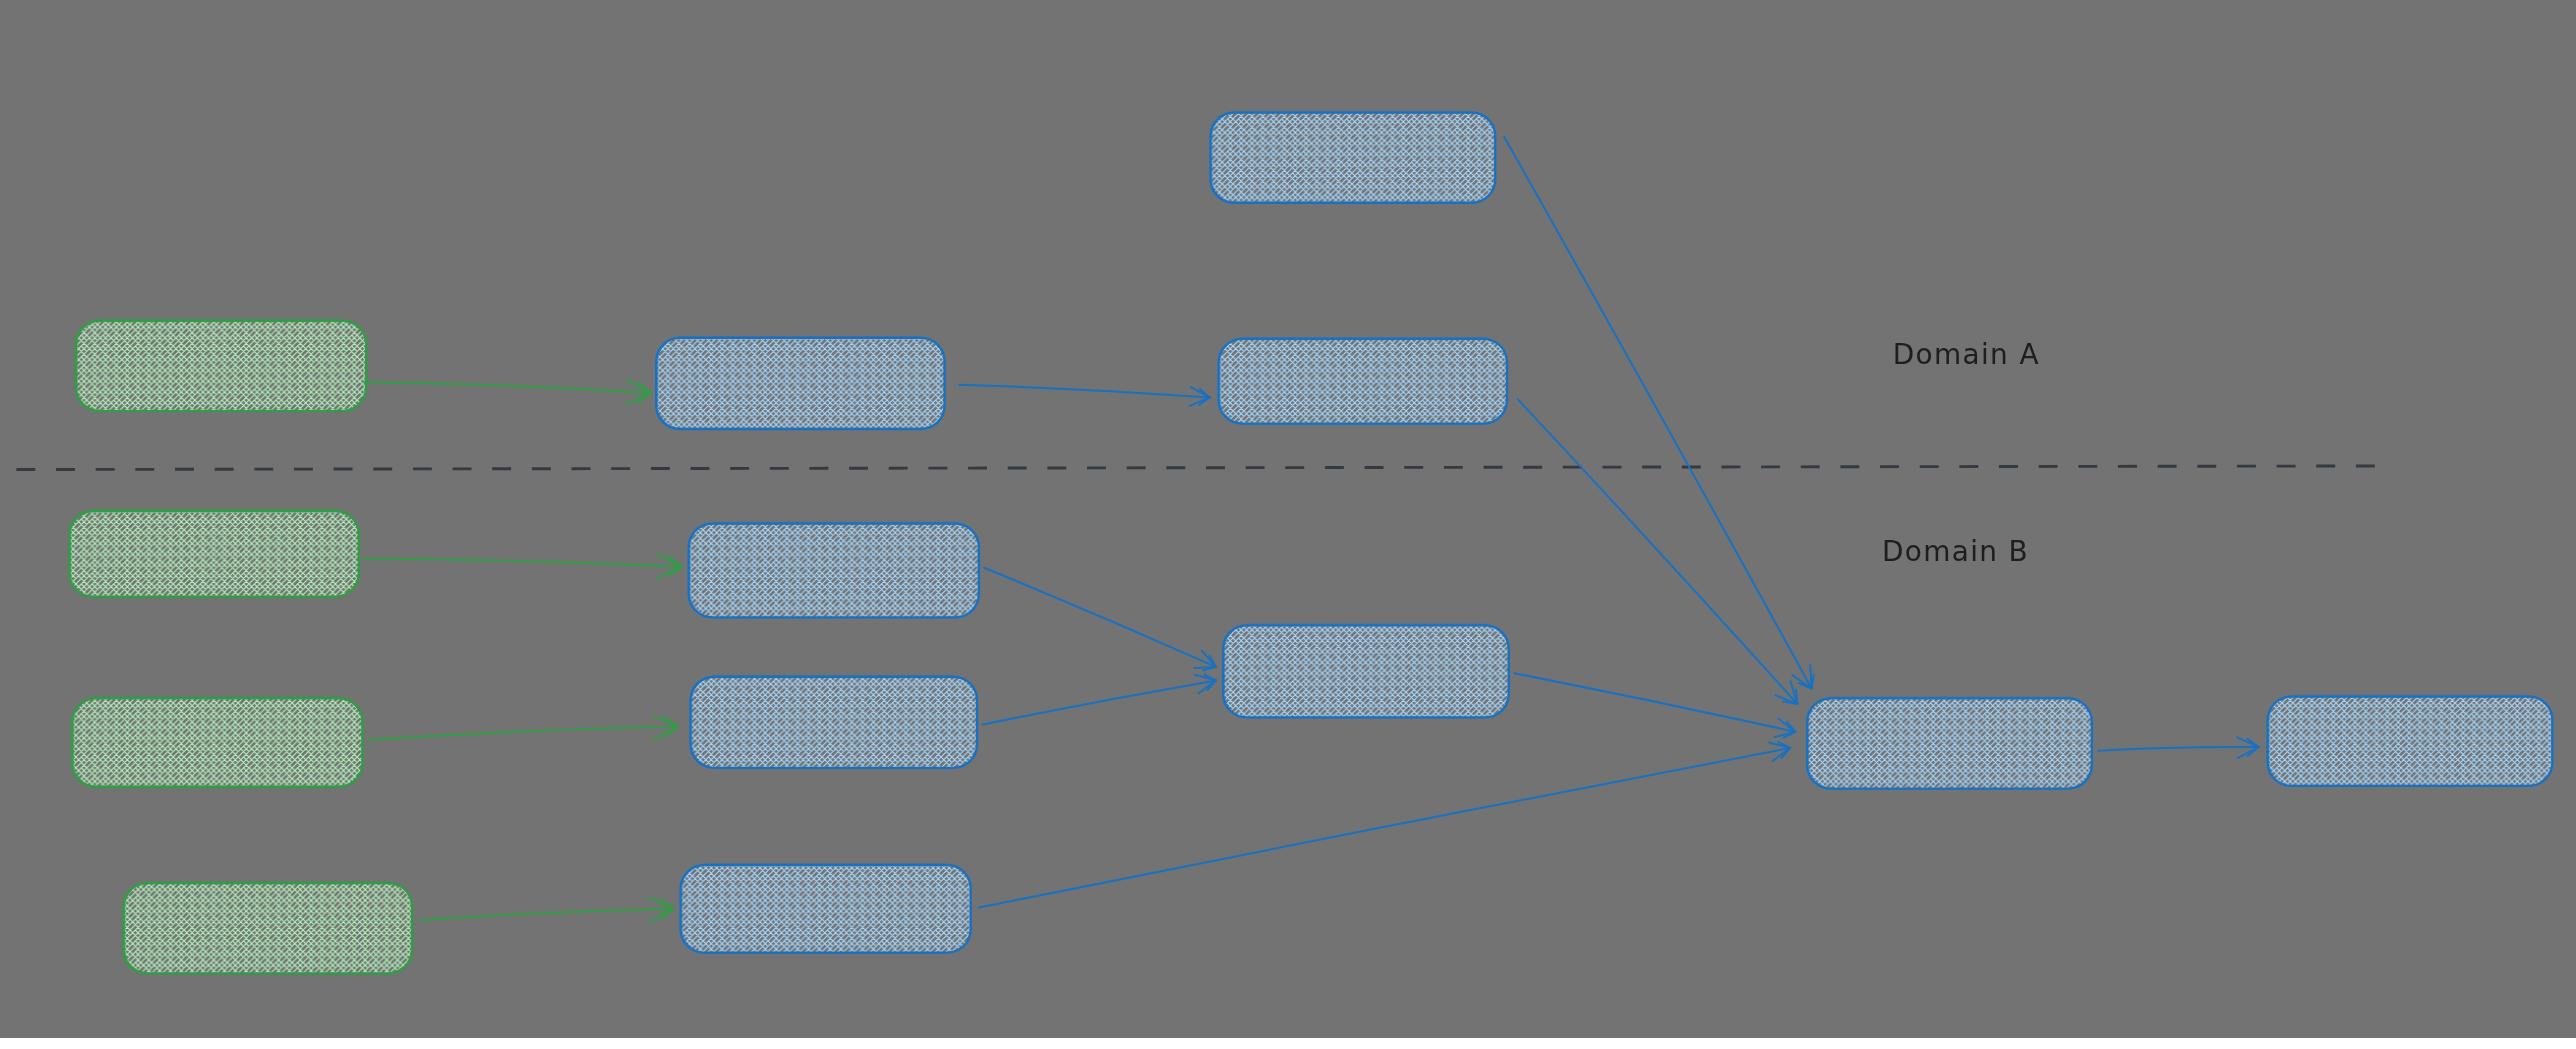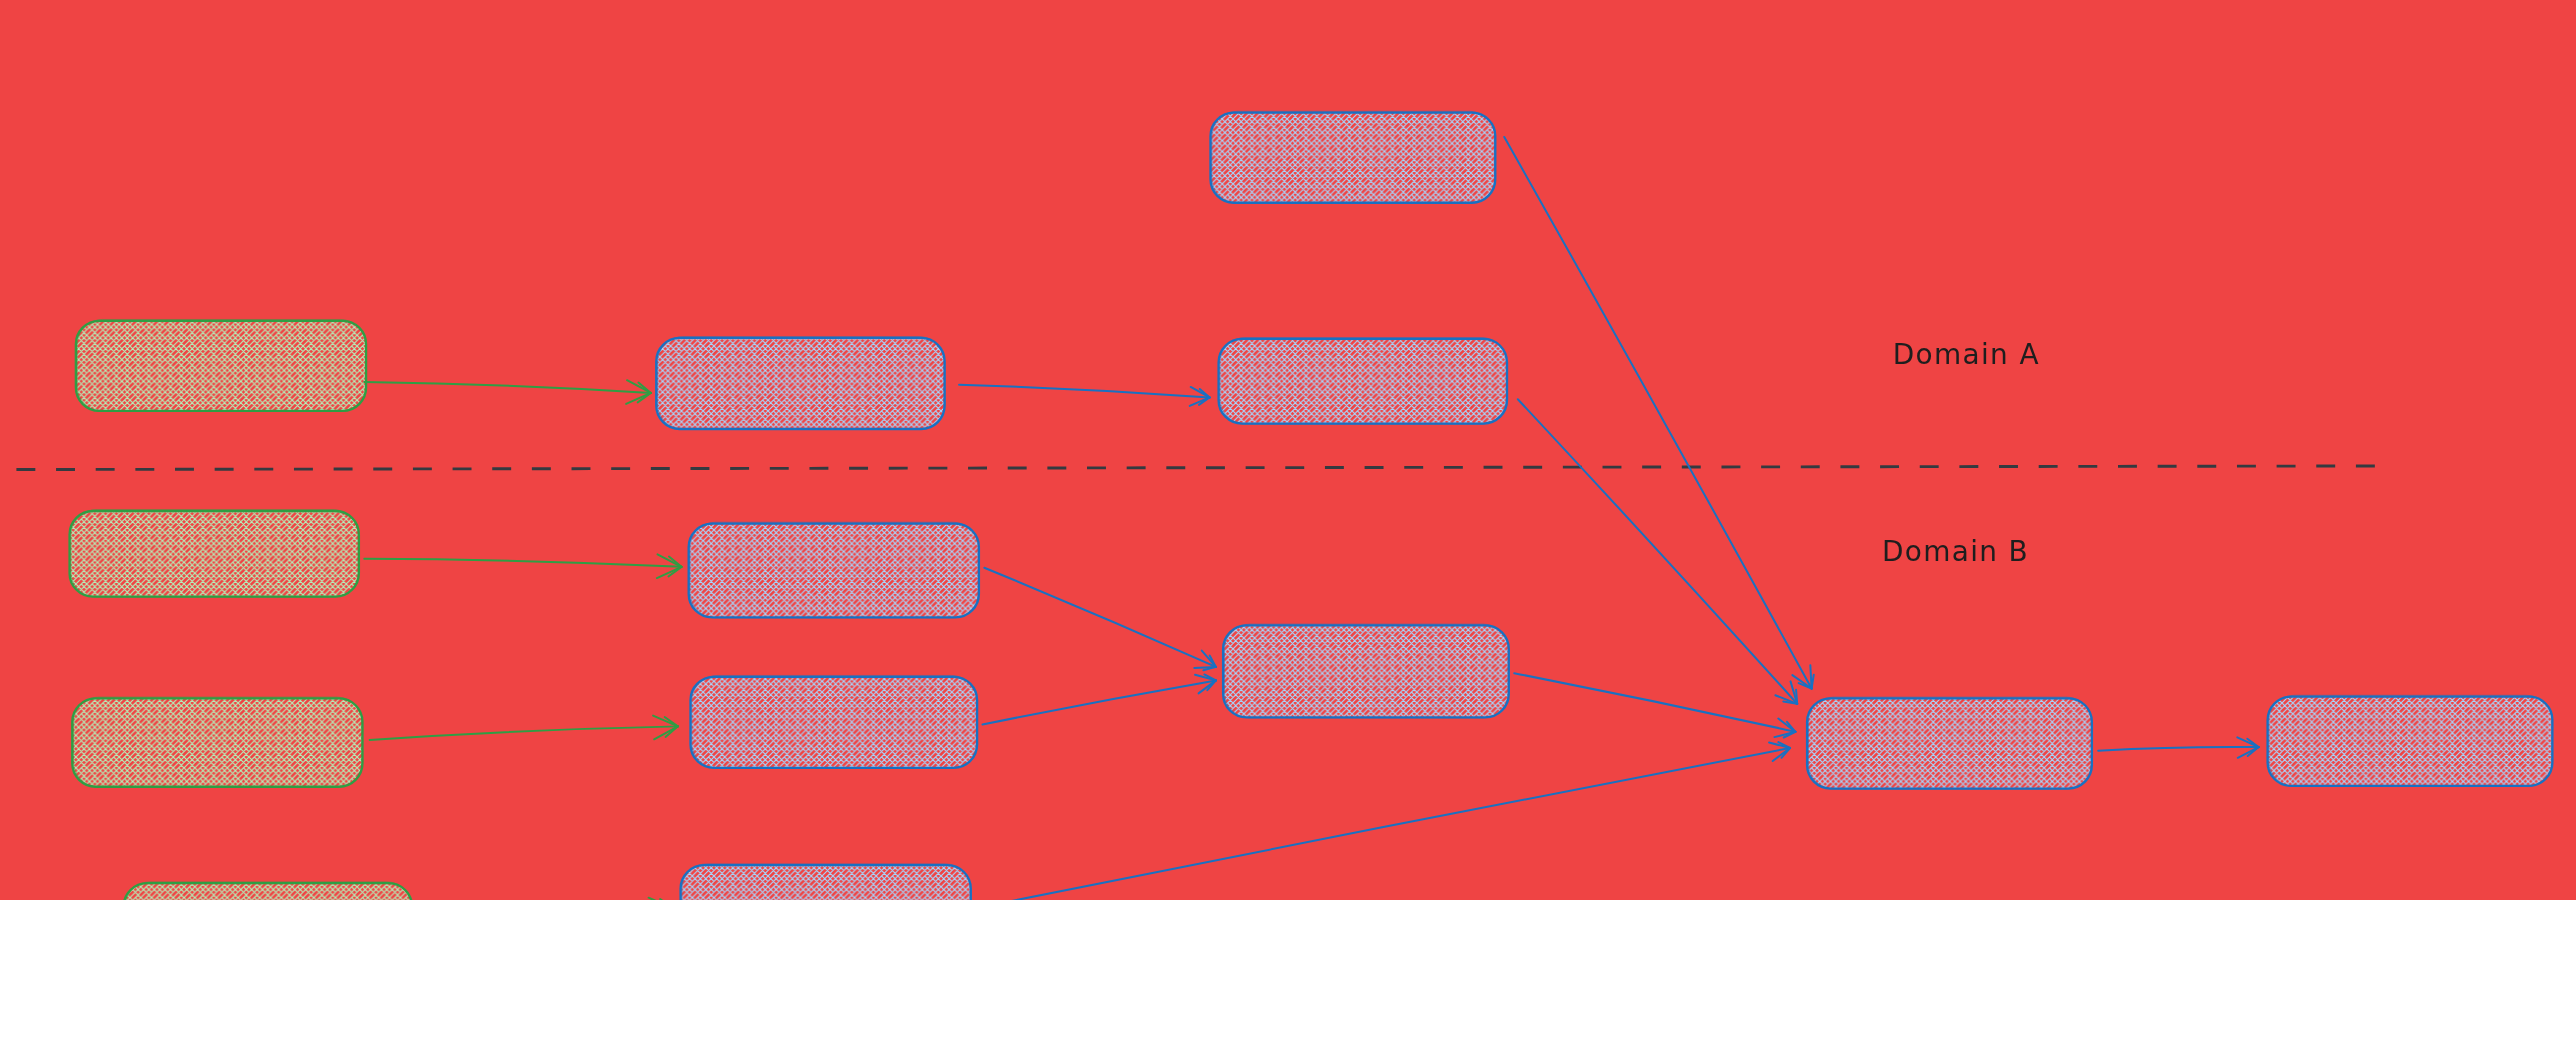--- a/index.html
+++ b/index.html
@@ -1,16 +1,16 @@
 <!DOCTYPE html>
 <html style="font-size:14.4px"><head>
 <meta charset="utf-8">
 <style>
   html,body{margin:0;padding:0;background:#ffffff;}
-  .stage{position:relative;width:2576px;height:900px;background:#ef4444;overflow:hidden;
+  .stage{position:relative;width:2576px;height:1038px;background:#737373;overflow:hidden;
          font-family:"DejaVu Sans", sans-serif;}
   svg{display:block;}
   text.domain-label{font-family:"DejaVu Sans", sans-serif;font-size:31px;letter-spacing:1.5px;
                     fill:#1e1e1e;font-weight:500;}
 </style>
 </head>
 <body>
 
 <div class="stage">
   <svg id="canvas" width="2576" height="1049" viewBox="0 0 2858 1164" xmlns="http://www.w3.org/2000/svg">

